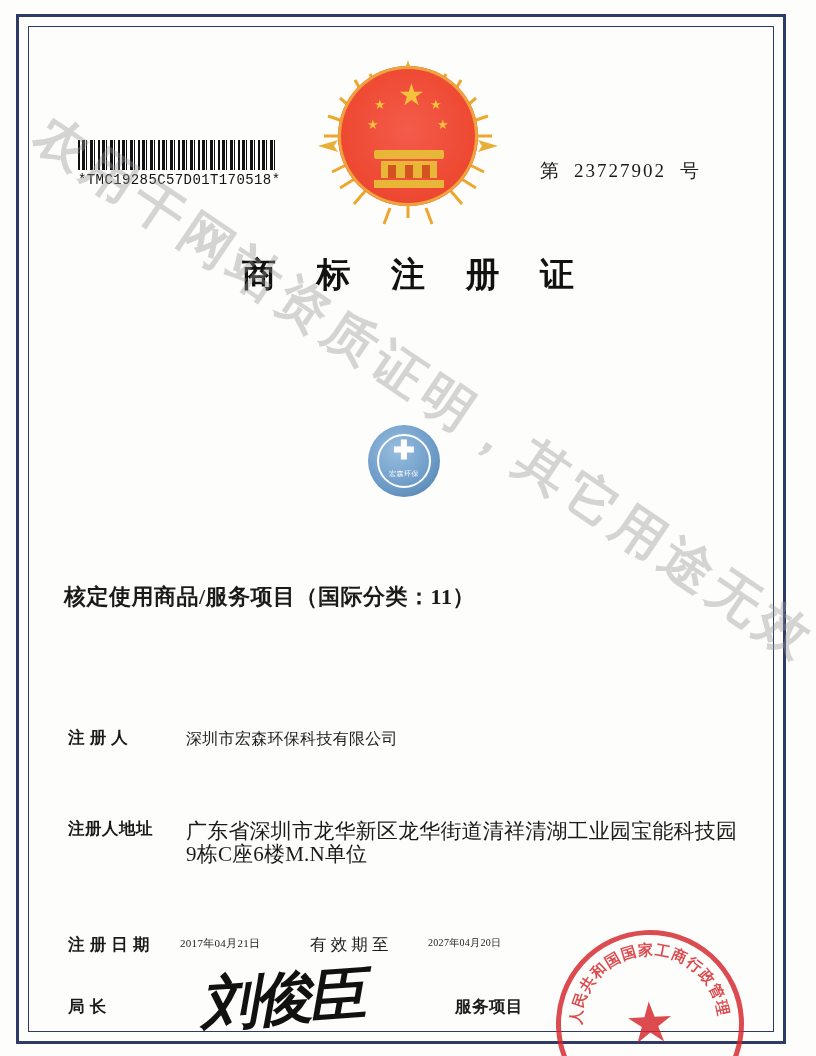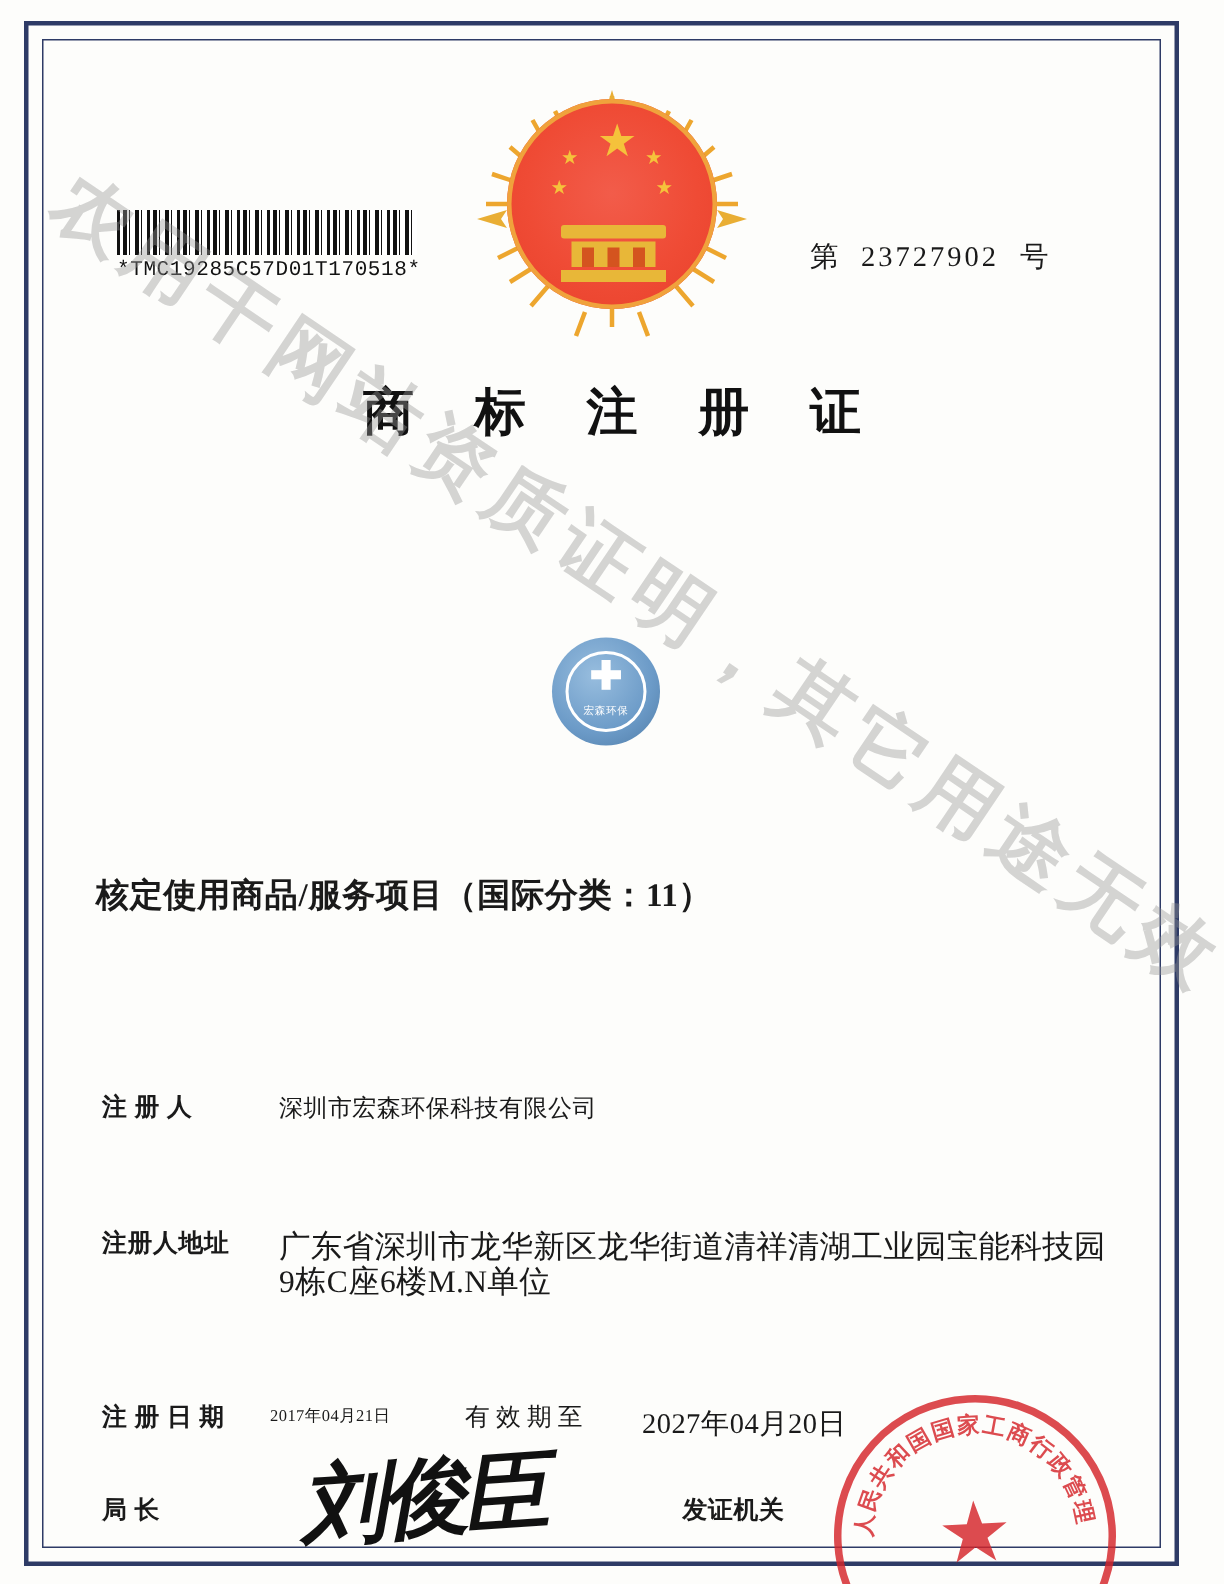--- a/index.html
+++ b/index.html
@@ -233,21 +233,21 @@
     letter-spacing: 0.2px;
   }
 
   .row-date-label { left: 68px; top: 934px; }
   .row-date-value {
     left: 180px; top: 936px;
     font-size: 11px;
     letter-spacing: 0.3px;
   }
   .row-valid-label { left: 310px; top: 934px; font-size: 16.5px; font-weight: normal; }
-  .row-valid-value { left: 428px; top: 936px; font-size: 19px; letter-spacing: 0.3px; }
+  .row-valid-value { left: 428px; top: 936px; font-size: 10px; letter-spacing: 0.3px; }
 
   .row-director-label { left: 68px; top: 996px; text-align: right; }
   .row-issuer-label { left: 455px; top: 996px; }
 
   
   .signature {
     position: absolute;
     left: 200px; top: 958px;
     width: 230px; height: 80px;
     font-family: "Liberation Serif", serif;
@@ -365,21 +365,21 @@
   <div class="field label-bold row-address-label">注册人地址</div>
   <div class="field row-address-value">广东省深圳市龙华新区龙华街道清祥清湖工业园宝能科技园9栋C座6楼M.N单位</div>
 
   <div class="field label-bold row-date-label">注 册 日 期</div>
   <div class="field row-date-value">2017年04月21日</div>
   <div class="field row-valid-label">有 效 期 至</div>
   <div class="field row-valid-value">2027年04月20日</div>
 
   <div class="field label-bold row-director-label">局 长</div>
   <div class="signature">刘俊臣</div>
-  <div class="field label-bold row-issuer-label">发证机关</div>
+  <div class="field label-bold row-issuer-label">服务项目</div>
 
   <div class="seal">
     <div class="seal-star">★</div>
     <svg viewBox="0 0 178 178" style="position:absolute;left:0;top:0;width:178px;height:178px;">
       <defs>
         <path id="sealArc" d="M 20,89 A 69,69 0 0 1 158,89"></path>
       </defs>
       <text fill="#d5252a" font-size="15" font-weight="bold" font-family="Liberation Serif, serif" letter-spacing="1.2">
         <textPath href="#sealArc" startOffset="50%" text-anchor="middle">中华人民共和国国家工商行政管理总局</textPath>
       </text>

